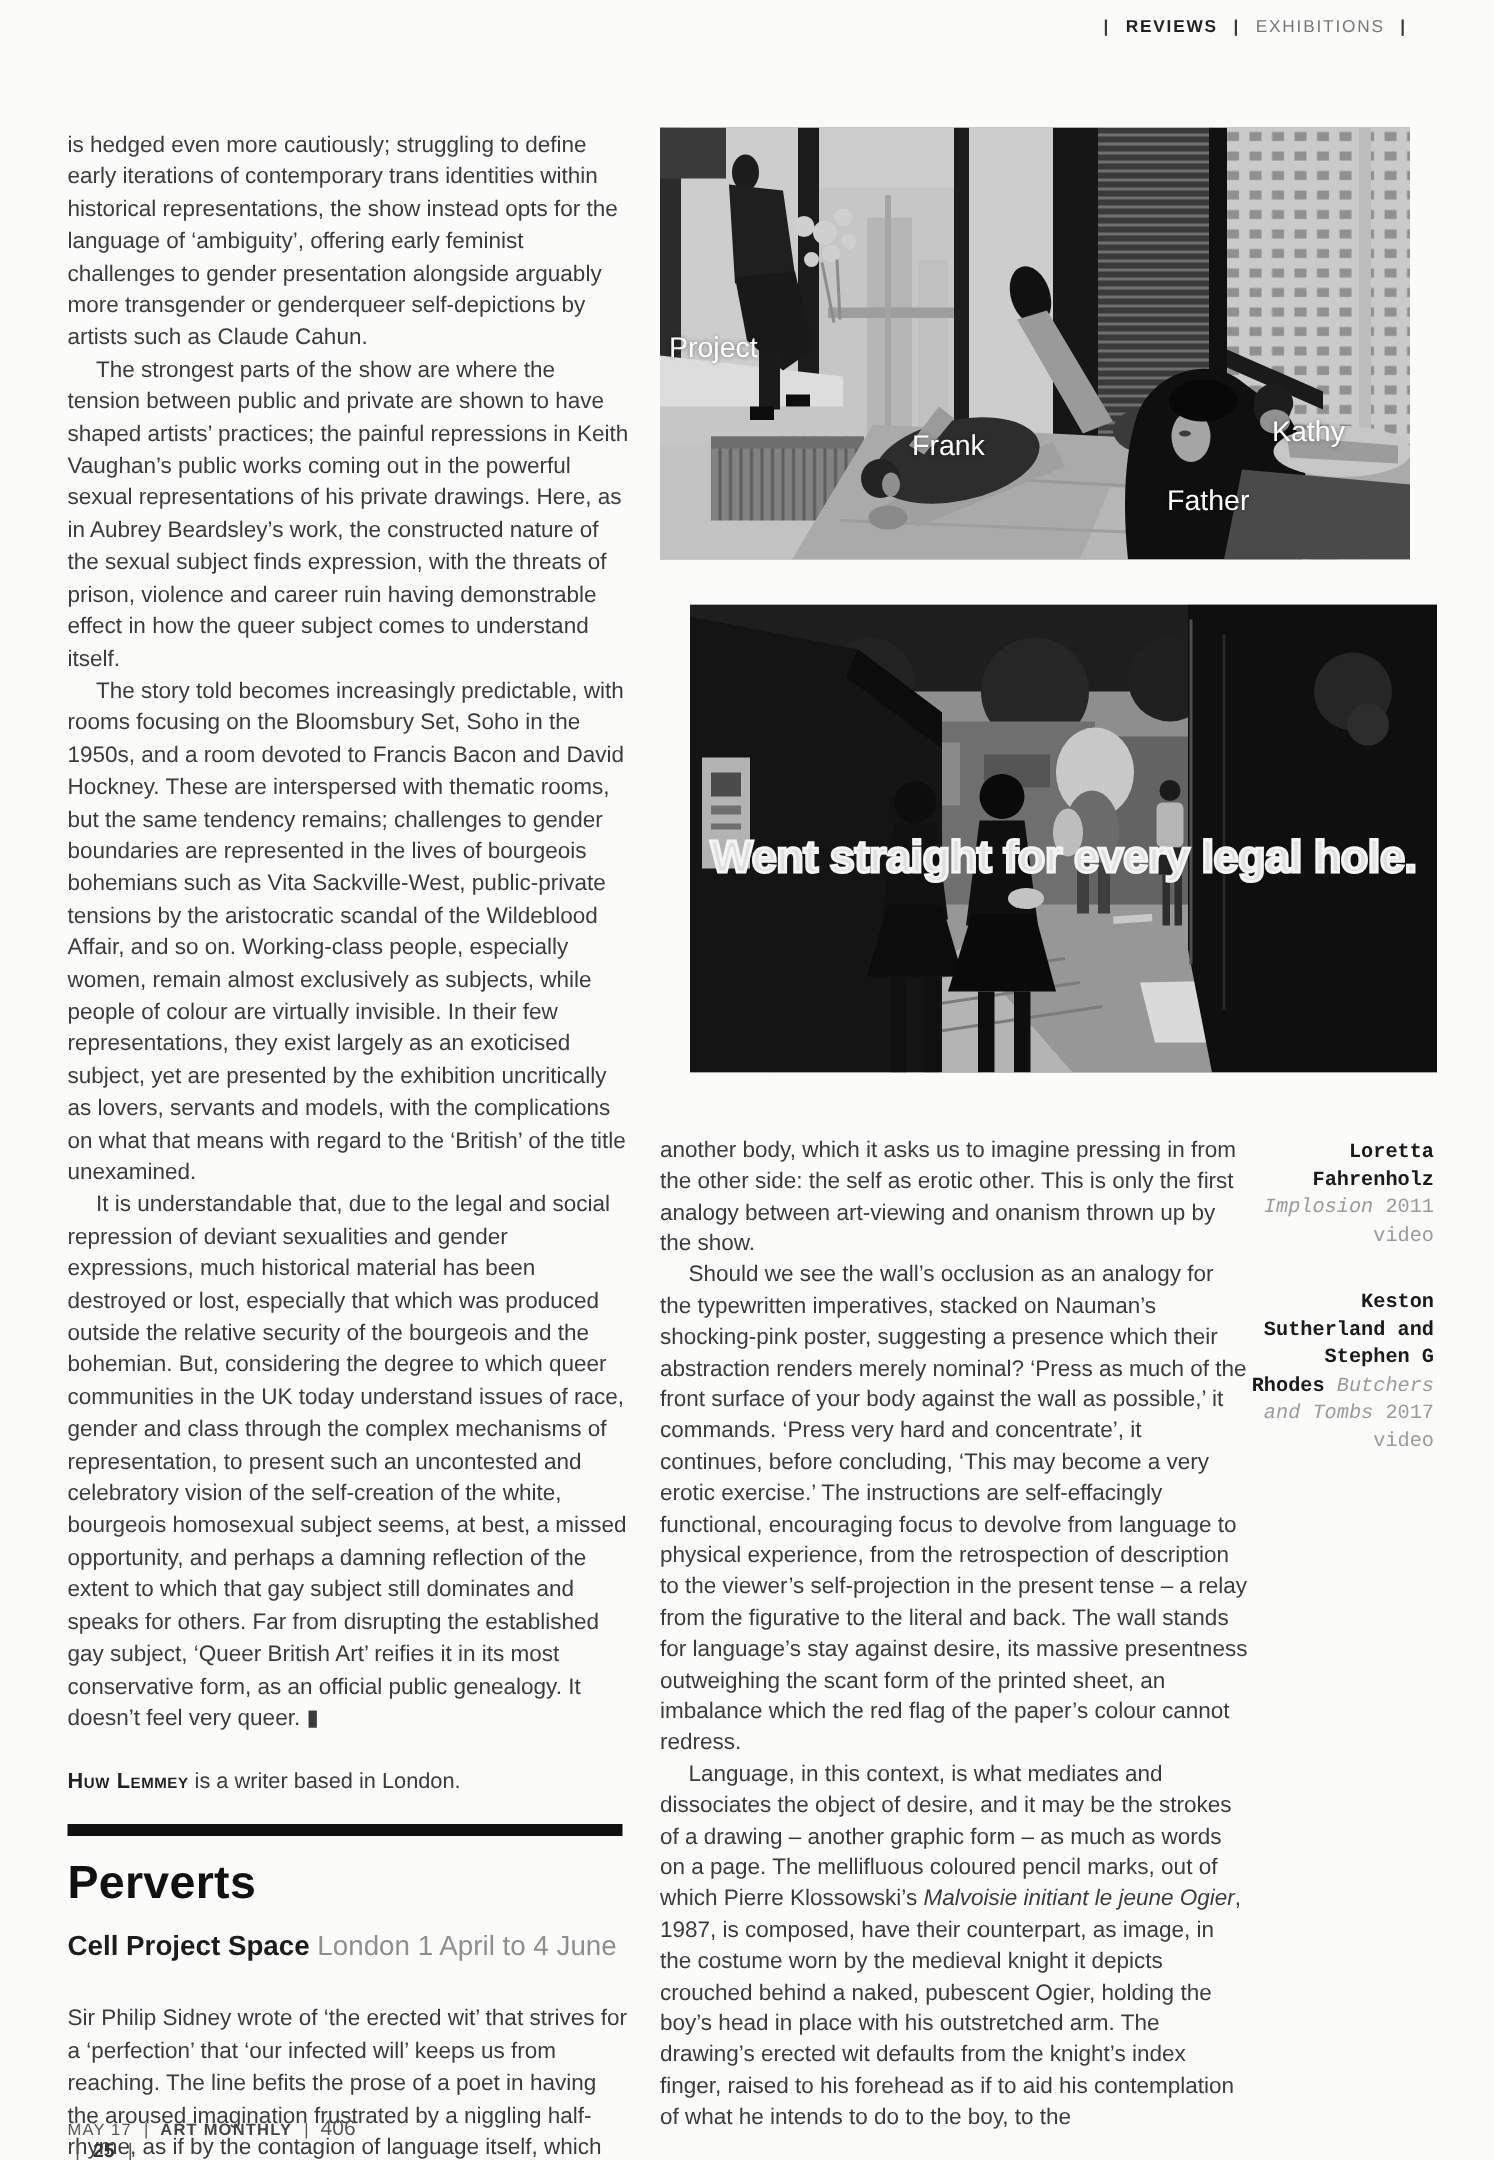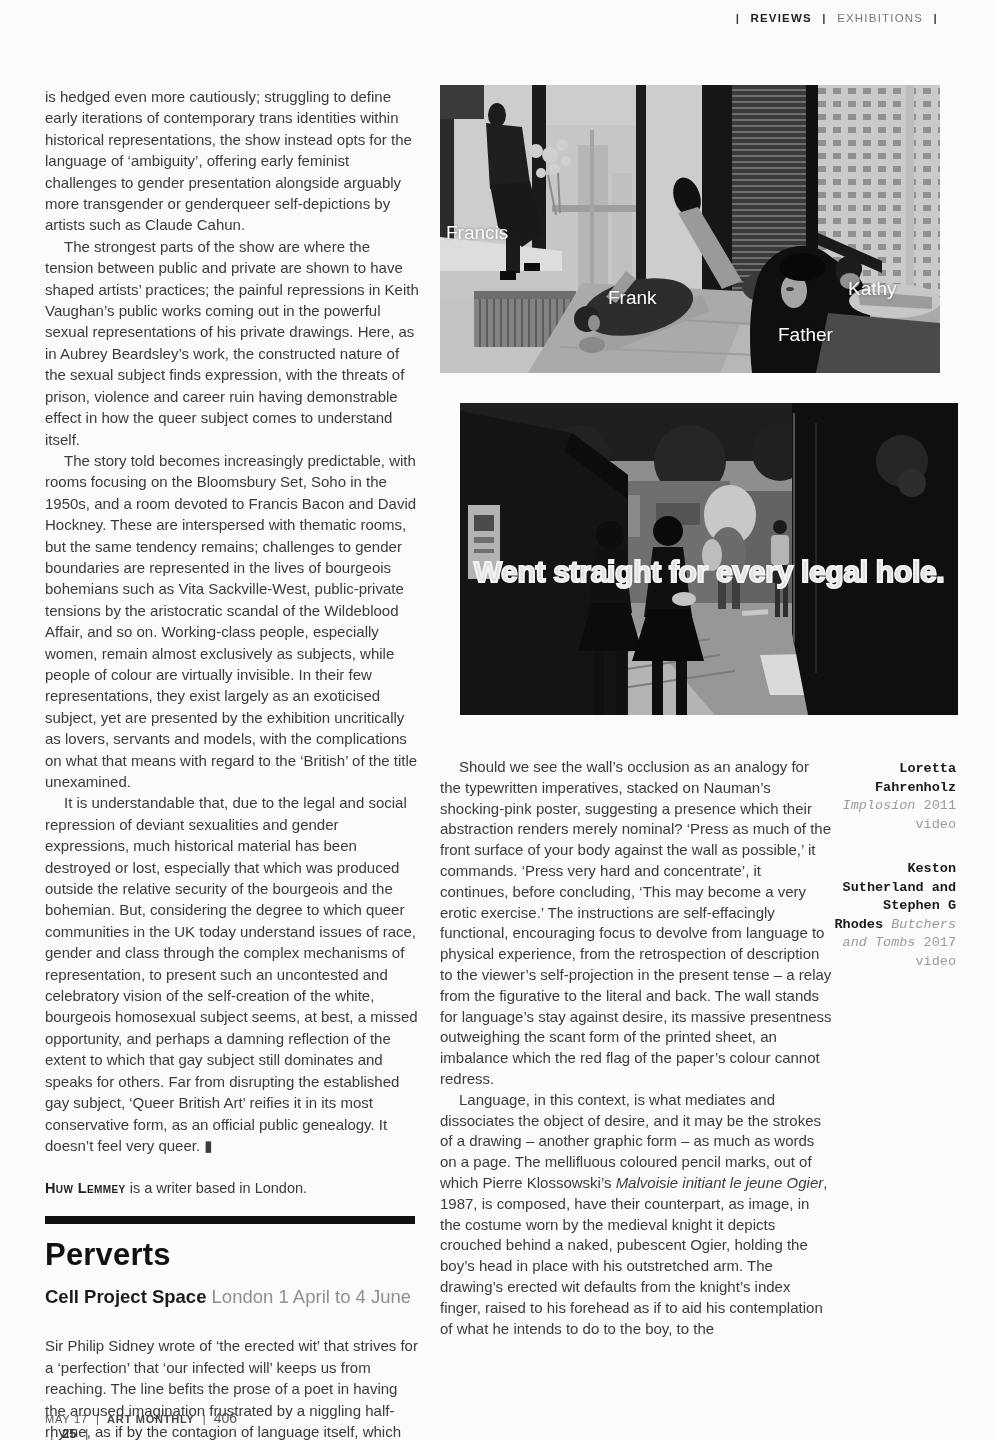--- a/index.html
+++ b/index.html
@@ -182,21 +182,21 @@
       <ellipse cx="354" cy="206" rx="13" ry="17" fill="#a5a5a5"></ellipse>
       <ellipse cx="362" cy="182" rx="23" ry="14" fill="#080808"></ellipse>
       <ellipse cx="350" cy="204" rx="4" ry="2" fill="#3c3c3c"></ellipse>
 
       <path d="M396,182 a13,13 0 0 1 26,4 l-4,10 a13,13 0 0 1 -22,-6 Z" fill="#1d1d1d"></path>
       <ellipse cx="410" cy="196" rx="10" ry="8" fill="#919191"></ellipse>
       <ellipse cx="455" cy="216" rx="46" ry="17" fill="#c7c7c7"></ellipse>
       <polygon points="418,206 492,212 492,224 420,220" fill="#9c9c9c"></polygon>
       <polygon points="388,228 500,238 500,288 376,288" fill="#4a4a4a"></polygon>
     </svg>
-    <span class="ph-label" style="left:6px;top:138px;">Francis</span>
+    <span class="ph-label" style="left:6px;top:138px;">Project</span>
     <span class="ph-label" style="left:168px;top:203px;">Frank</span>
     <span class="ph-label" style="left:408px;top:194px;">Kathy</span>
     <span class="ph-label" style="left:338px;top:240px;">Father</span>
   </div>
 
   <div class="photo photo2">
     <svg width="498" height="312" viewBox="0 0 498 312">
 
       <rect x="0" y="0" width="498" height="312" fill="#8e8e8e"></rect>
 
@@ -253,20 +253,21 @@
       <path d="M193,144 L223,144 L232,214 L184,214 Z" fill="#0f0f0f"></path>
       <polygon points="172,258 244,258 230,206 188,206" fill="#0a0a0a"></polygon>
       <rect x="192" y="258" width="11" height="54" fill="#0e0e0e"></rect>
       <rect x="216" y="258" width="11" height="54" fill="#0e0e0e"></rect>
       <ellipse cx="224" cy="196" rx="12" ry="7" fill="#c4c4c4"></ellipse>
     </svg>
     <div class="caption-overlay">Went straight for every legal hole.</div>
   </div>
 
   <div class="col-right">
+    <p class="para">another body, which it asks us to imagine pressing in from the other side: the self as erotic other. This is only the first analogy between art-viewing and onanism thrown up by the show.</p>
     <p class="para indent">Should we see the wall’s occlusion as an analogy for the typewritten imperatives, stacked on Nauman’s shocking-pink poster, suggesting a presence which their abstraction renders merely nominal? ‘Press as much of the front surface of your body against the wall as possible,’ it commands. ‘Press very hard and concentrate’, it continues, before concluding, ‘This may become a very erotic exercise.’ The instructions are self-effacingly functional, encouraging focus to devolve from language to physical experience, from the retrospection of description to the viewer’s self-projection in the present tense – a relay from the figurative to the literal and back. The wall stands for language’s stay against desire, its massive presentness outweighing the scant form of the printed sheet, an imbalance which the red flag of the paper’s colour cannot redress.</p>
     <p class="para indent"><span>Language, in this context, is what mediates and dissociates the object of desire, and it may be the strokes of a drawing – another graphic form – as much as words on a page. The mellifluous coloured pencil marks, out of which Pierre Klossowski’s </span><span class="ital">Malvoisie initiant le jeune Ogier</span><span>, 1987, is composed, have their counterpart, as image, in the costume worn by the medieval knight it depicts crouched behind a naked, pubescent Ogier, holding the boy’s head in place with his outstretched arm. The drawing’s erected wit defaults from the knight’s index finger, raised to his forehead as if to aid his contemplation of what he intends to do to the boy, to the</span></p>
   </div>
 
   <aside class="credits">
     <div class="credit">
       <span class="cname">Loretta Fahrenholz</span>
       <span class="cwork">Implosion</span><span class="cyear"> 2011</span>
       <div class="cmedium">video</div>
     </div>

